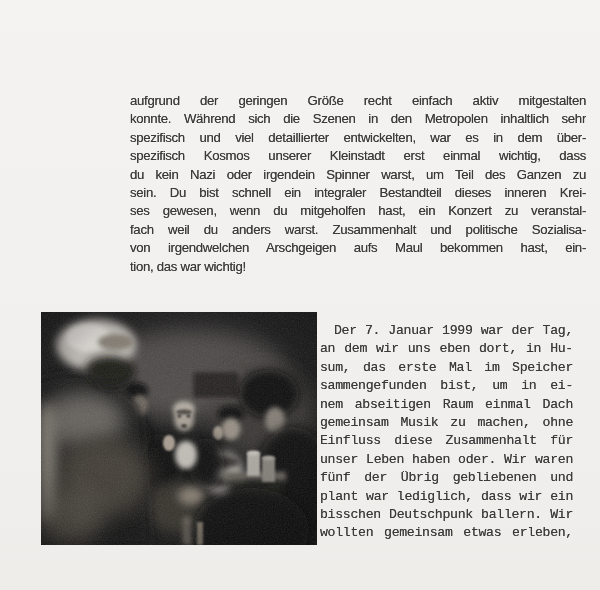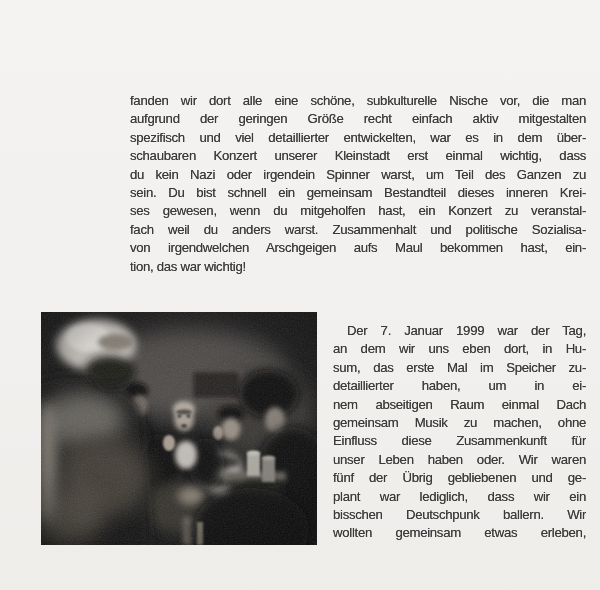--- a/index.html
+++ b/index.html
@@ -25,41 +25,41 @@
   }
   .para .line {
     height: 18.4px;
     overflow: hidden;
     text-align: justify;
     text-align-last: justify;
   }
   .para .line.last-left { text-align-last: left; }
   .para .line.indent { text-indent: 14px; }
   .para1 { left: 130px; top: 92px;  width: 456px; }
-  .para2 { left: 333px; top: 322px; width: 253px; }
+  .para2 { left: 320px; top: 322px; width: 253px; font-family: Liberation Mono, monospace; }
   .photo {
     position: absolute;
     left: 41px; top: 312px;
     width: 276px; height: 233px;
     background: #151515;
   }
   .photo svg { display: block; width: 100%; height: 100%; }
 </style>
 </head>
 <body>
 
 <div class="page">
 
   <div class="para para1">
-    <div class="line">fanden wir dort alle eine schöne, subkulturelle Nische vor, die man</div>
     <div class="line">aufgrund der geringen Größe recht einfach aktiv mitgestalten</div>
+    <div class="line">konnte. Während sich die Szenen in den Metropolen inhaltlich sehr</div>
     <div class="line">spezifisch und viel detaillierter entwickelten, war es in dem über-</div>
-    <div class="line">schaubaren Konzert unserer Kleinstadt erst einmal wichtig, dass</div>
+    <div class="line">spezifisch Kosmos unserer Kleinstadt erst einmal wichtig, dass</div>
     <div class="line">du kein Nazi oder irgendein Spinner warst, um Teil des Ganzen zu</div>
-    <div class="line">sein. Du bist schnell ein gemeinsam Bestandteil dieses inneren Krei-</div>
+    <div class="line">sein. Du bist schnell ein integraler Bestandteil dieses inneren Krei-</div>
     <div class="line">ses gewesen, wenn du mitgeholfen hast, ein Konzert zu veranstal-</div>
     <div class="line">fach weil du anders warst. Zusammenhalt und politische Sozialisa-</div>
     <div class="line">von irgendwelchen Arschgeigen aufs Maul bekommen hast, ein-</div>
     <div class="line last-left">tion, das war wichtig!</div>
   </div>
 
   <div class="photo">
     <svg viewBox="0 0 276 233" preserveAspectRatio="none" xmlns="http://www.w3.org/2000/svg">
       <defs>
         <filter id="b1" x="-60%" y="-60%" width="220%" height="220%">
@@ -149,24 +149,24 @@
 
       <rect x="0" y="0" width="276" height="233" fill="url(#vg)"></rect>
       <rect x="0" y="0" width="276" height="233" filter="url(#grain)" opacity="0.16"></rect>
     </svg>
   </div>
 
   <div class="para para2">
     <div class="line indent">Der 7. Januar 1999 war der Tag,</div>
     <div class="line">an dem wir uns eben dort, in Hu-</div>
     <div class="line">sum, das erste Mal im Speicher zu-</div>
-    <div class="line">detaillierter haben, um in ei-</div>
+    <div class="line">sammengefunden bist, um in ei-</div>
     <div class="line">nem abseitigen Raum einmal Dach</div>
     <div class="line">gemeinsam Musik zu machen, ohne</div>
-    <div class="line">Einfluss diese Zusammenkunft für</div>
+    <div class="line">Einfluss diese Zusammenhalt für</div>
     <div class="line">unser Leben haben oder. Wir waren</div>
     <div class="line">fünf der Übrig gebliebenen und ge-</div>
     <div class="line">plant war lediglich, dass wir ein</div>
     <div class="line">bisschen Deutschpunk ballern. Wir</div>
     <div class="line">wollten gemeinsam etwas erleben,</div>
   </div>
 
 </div>
 
 </body></html>

